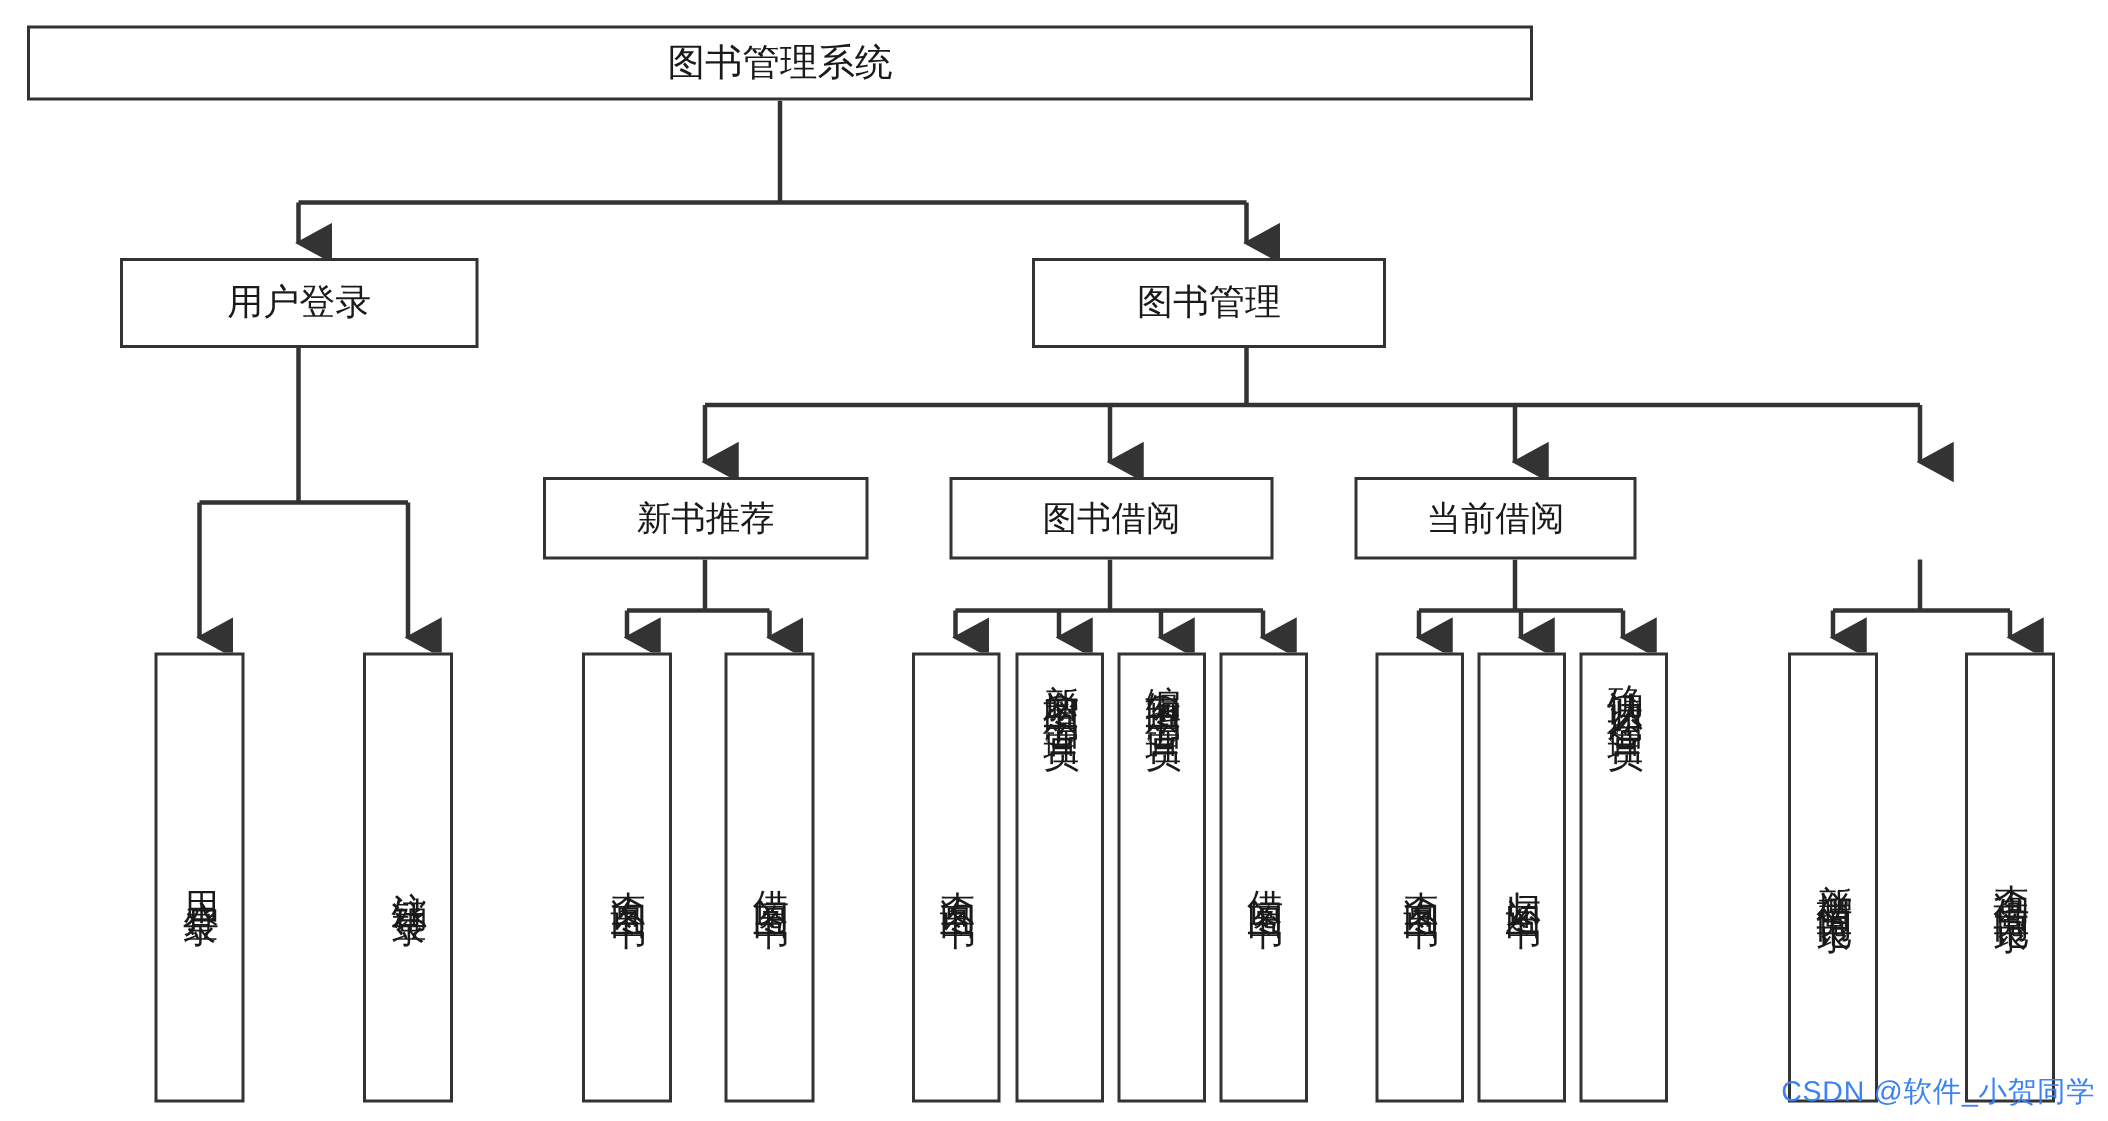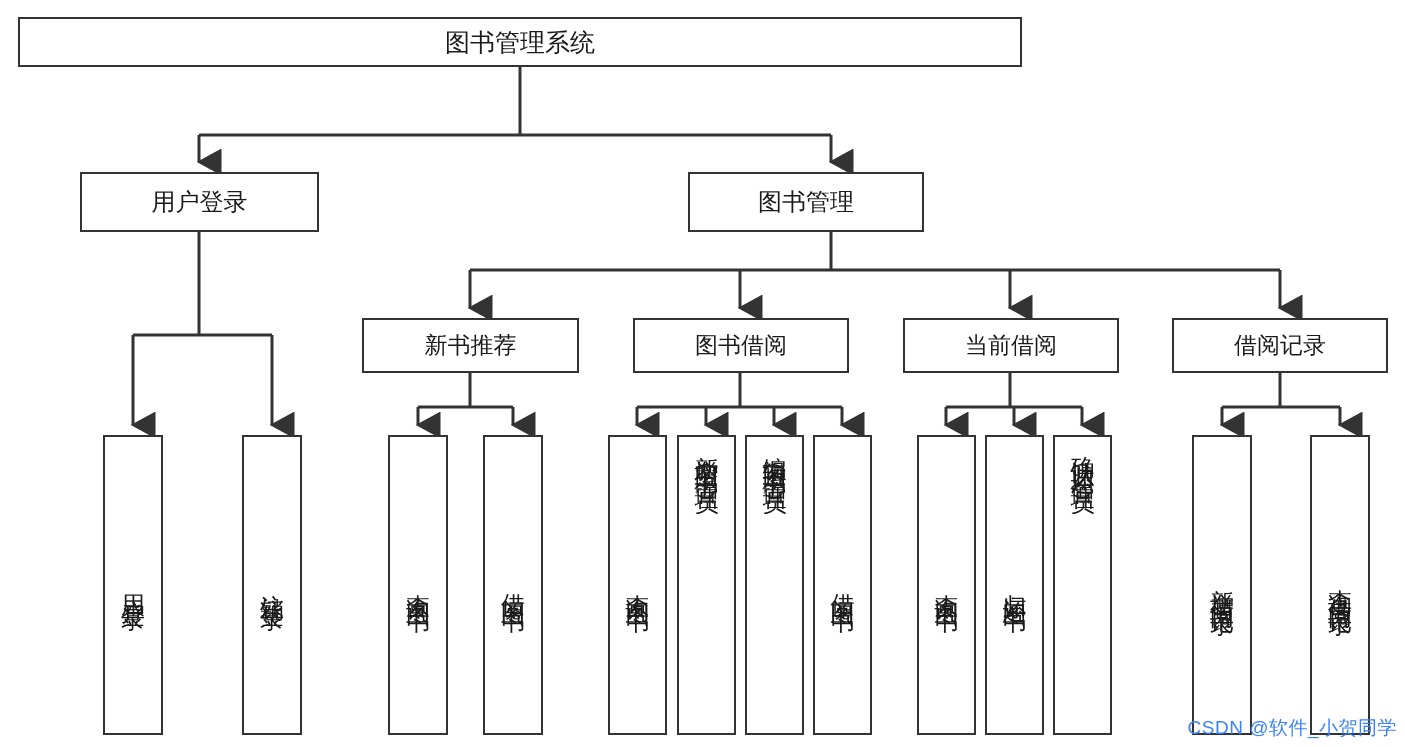--- a/index.html
+++ b/index.html
@@ -136,25 +136,22 @@
   <div class="node level2" style="left: 688px; top: 172px; width: 236px; height: 60px;">
     <span class="label">图书管理</span>
   </div>
 
   <div class="node level3" style="left: 362px; top: 318px; width: 217px; height: 55px;">
     <span class="label">新书推荐</span>
   </div>
   <div class="node level3" style="left: 633px; top: 318px; width: 216px; height: 55px;">
     <span class="label">图书借阅</span>
   </div>
-  <div class="node level3" style="left: 903px; top: 318px; width: 216px; height: 55px;">
+  <div class="node level3" style="left: 903px; top: 318px; width: 188px; height: 55px;">
     <span class="label">当前借阅</span>
-  </div>
-  <div class="node level3" style="left: 1172px; top: 318px; width: 216px; height: 55px;">
-    <span class="label">借阅记录</span>
   </div>
 
   <div class="node leaf center-v" style="left: 103px; top: 435px; width: 60px; height: 300px;">
     <span class="label">用户登录</span>
   </div>
   <div class="node leaf center-v" style="left: 242px; top: 435px; width: 60px; height: 300px;">
     <span class="label">注销登录</span>
   </div>
   <div class="node leaf center-v" style="left: 388px; top: 435px; width: 60px; height: 300px;">
     <span class="label">查询图书</span>

